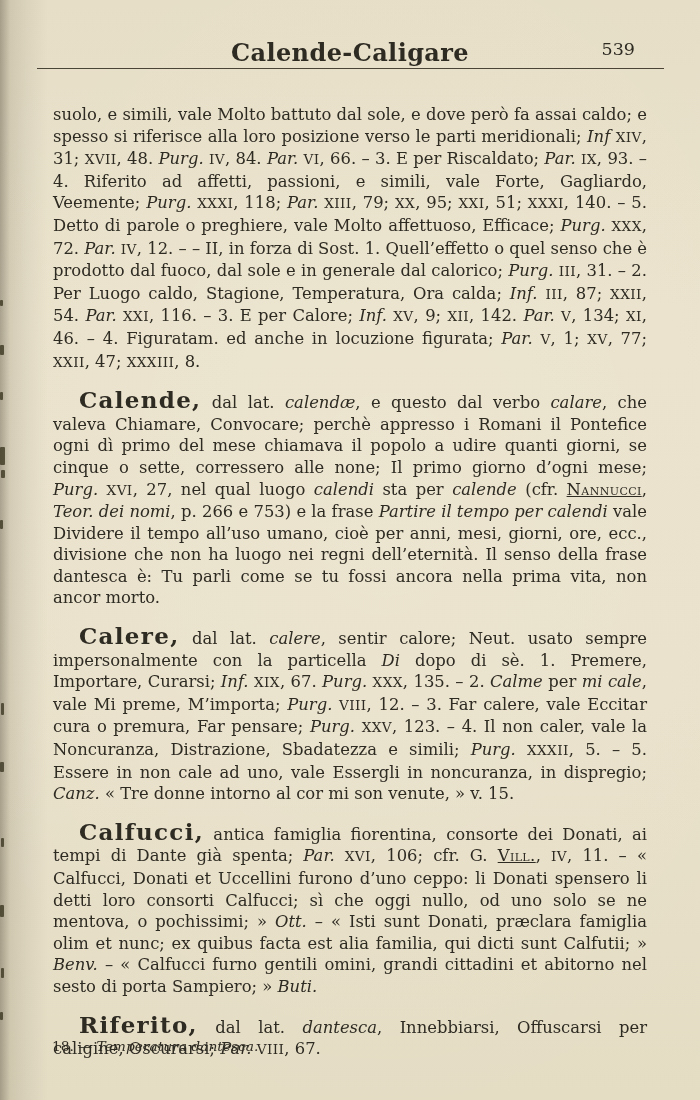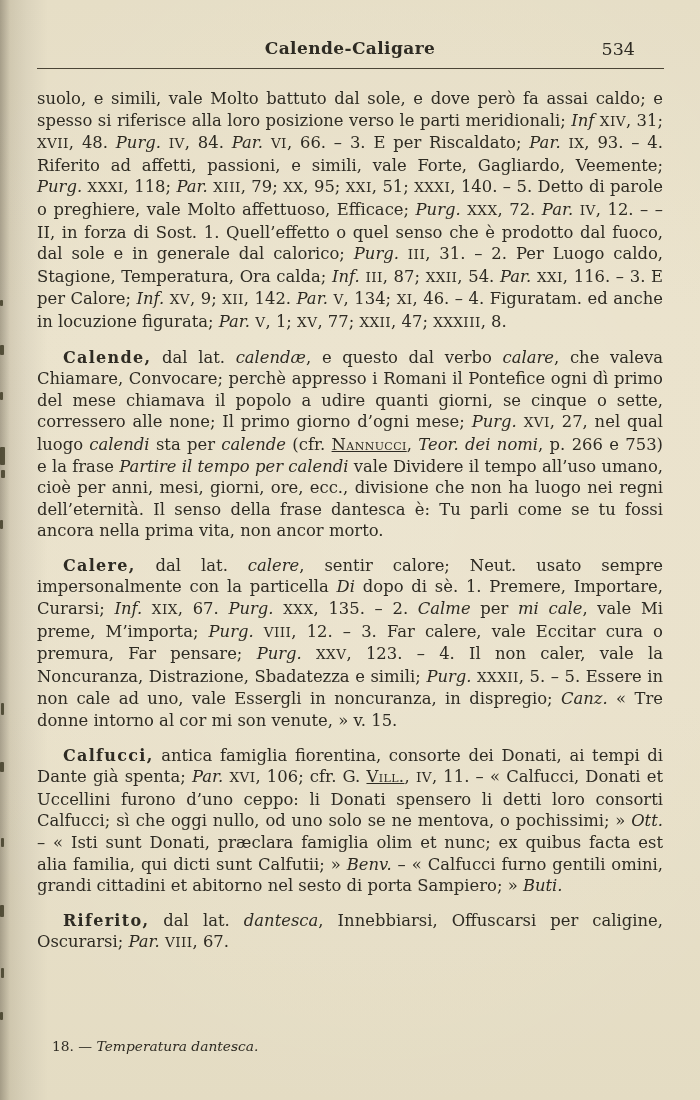--- a/index.html
+++ b/index.html
@@ -14,37 +14,37 @@
     position:relative; width:700px; height:1100px;
     background:
       radial-gradient(ellipse 120% 100% at 55% 45%, rgba(255,255,255,0.10), rgba(0,0,0,0) 60%),
       linear-gradient(90deg, rgba(60,52,36,0.38) 0px, rgba(92,82,58,0.16) 10px, rgba(0,0,0,0.05) 26px, rgba(0,0,0,0) 48px),
       linear-gradient(180deg, #e6dec6, #eae2cb 28%, var(--paper) 64%, #e4dcc3);
   }
   .mark {
     position:absolute; background:#39341f; opacity:.78; border-radius:1px;
   }
   .header { position:absolute; top:38px; left:37px; right:37px; text-align:center; }
-  .title  { font-weight:bold; font-size:17px; letter-spacing:.4px; }
+  .title  { font-weight:bold; font-size:24px; letter-spacing:.4px; }
   .pagenum{ position:absolute; right:28px; top:1px; font-size:17.5px; }
   .rule {
     position:absolute; top:68px; left:37px; right:36px; height:0;
     border-top:1.6px solid var(--rule);
   }
   .body {
     position:absolute; left:37px; right:37px; top:88px;
     font-size:16.4px; line-height:21.6px; text-align:justify;
   }
-  .para { margin:0; }
+  .para { margin:16px; }
   .para + .para { margin-top:13px; }
   .indent { text-indent:26px; }
   .footer { position:absolute; left:52px; bottom:46px; font-size:13.8px; }
   .r-n  { }
   .r-i  { font-style:italic; }
-  .r-b  { font-weight:bold; font-size:16px; letter-spacing:1.3px; }
+  .r-b  { font-weight:bold; font-size:23px; letter-spacing:1.3px; }
   .r-rn { font-size:13.6px; letter-spacing:.4px; }
   .r-sc { font-variant:small-caps; letter-spacing:.4px;text-decoration:underline; }
 </style>
 </head>
 <body>
 
 <div class="page">
 
   <div class="mark" style="top:300px;left:0;width:3px;height:6px"></div>
   <div class="mark" style="top:345px;left:0;width:4px;height:10px"></div>
@@ -54,21 +54,21 @@
   <div class="mark" style="top:520px;left:0;width:3px;height:9px"></div>
   <div class="mark" style="top:703px;left:1px;width:3px;height:12px"></div>
   <div class="mark" style="top:762px;left:0;width:4px;height:10px"></div>
   <div class="mark" style="top:838px;left:1px;width:3px;height:9px"></div>
   <div class="mark" style="top:905px;left:0;width:4px;height:12px"></div>
   <div class="mark" style="top:968px;left:1px;width:3px;height:10px"></div>
   <div class="mark" style="top:1012px;left:0;width:3px;height:8px"></div>
 
   <div class="header">
     <span class="title">Calende-Caligare</span>
-    <span class="pagenum">534</span>
+    <span class="pagenum">539</span>
   </div>
 
   <div class="rule"></div>
 
   <div class="body">
       <p class="para"><span class="r-n">suolo, e simili, vale Molto battuto dal sole, e dove però fa assai caldo; e spesso si riferisce alla loro posizione verso le parti meridionali; </span><span class="r-i">Inf </span><span class="r-rn">XIV</span><span class="r-n">, 31; </span><span class="r-rn">XVII</span><span class="r-n">, 48. </span><span class="r-i">Purg. </span><span class="r-rn">IV</span><span class="r-n">, 84. </span><span class="r-i">Par. </span><span class="r-rn">VI</span><span class="r-n">, 66. – 3. E per Riscaldato; </span><span class="r-i">Par. </span><span class="r-rn">IX</span><span class="r-n">, 93. – 4. Riferito ad affetti, passioni, e simili, vale Forte, Gagliardo, Veemente; </span><span class="r-i">Purg. </span><span class="r-rn">XXXI</span><span class="r-n">, 118; </span><span class="r-i">Par. </span><span class="r-rn">XIII</span><span class="r-n">, 79; </span><span class="r-rn">XX</span><span class="r-n">, 95; </span><span class="r-rn">XXI</span><span class="r-n">, 51; </span><span class="r-rn">XXXI</span><span class="r-n">, 140. – 5. Detto di parole o preghiere, vale Molto affettuoso, Efficace; </span><span class="r-i">Purg. </span><span class="r-rn">XXX</span><span class="r-n">, 72. </span><span class="r-i">Par. </span><span class="r-rn">IV</span><span class="r-n">, 12. – – II, in forza di Sost. 1. Quell’effetto o quel senso che è prodotto dal fuoco, dal sole e in generale dal calorico; </span><span class="r-i">Purg. </span><span class="r-rn">III</span><span class="r-n">, 31. – 2. Per Luogo caldo, Stagione, Temperatura, Ora calda; </span><span class="r-i">Inf. </span><span class="r-rn">III</span><span class="r-n">, 87; </span><span class="r-rn">XXII</span><span class="r-n">, 54. </span><span class="r-i">Par. </span><span class="r-rn">XXI</span><span class="r-n">, 116. – 3. E per Calore; </span><span class="r-i">Inf. </span><span class="r-rn">XV</span><span class="r-n">, 9; </span><span class="r-rn">XII</span><span class="r-n">, 142. </span><span class="r-i">Par. </span><span class="r-rn">V</span><span class="r-n">, 134; </span><span class="r-rn">XI</span><span class="r-n">, 46. – 4. Figuratam. ed anche in locuzione figurata; </span><span class="r-i">Par. </span><span class="r-rn">V</span><span class="r-n">, 1; </span><span class="r-rn">XV</span><span class="r-n">, 77; </span><span class="r-rn">XXII</span><span class="r-n">, 47; </span><span class="r-rn">XXXIII</span><span class="r-n">, 8.</span></p>
       <p class="para indent"><span class="r-b">Calende,</span><span class="r-n"> dal lat. </span><span class="r-i">calendæ</span><span class="r-n">, e questo dal verbo </span><span class="r-i">calare</span><span class="r-n">, che valeva Chiamare, Convocare; perchè appresso i Romani il Pontefice ogni dì primo del mese chiamava il popolo a udire quanti giorni, se cinque o sette, corressero alle none; Il primo giorno d’ogni mese; </span><span class="r-i">Purg. </span><span class="r-rn">XVI</span><span class="r-n">, 27, nel qual luogo </span><span class="r-i">calendi</span><span class="r-n"> sta per </span><span class="r-i">calende</span><span class="r-n"> (cfr. </span><span class="r-sc">Nannucci</span><span class="r-n">, </span><span class="r-i">Teor. dei nomi</span><span class="r-n">, p. 266 e 753) e la frase </span><span class="r-i">Partire il tempo per calendi</span><span class="r-n"> vale Dividere il tempo all’uso umano, cioè per anni, mesi, giorni, ore, ecc., divisione che non ha luogo nei regni dell’eternità. Il senso della frase dantesca è: Tu parli come se tu fossi ancora nella prima vita, non ancor morto.</span></p>
       <p class="para indent"><span class="r-b">Calere,</span><span class="r-n"> dal lat. </span><span class="r-i">calere</span><span class="r-n">, sentir calore; Neut. usato sempre impersonalmente con la particella </span><span class="r-i">Di</span><span class="r-n"> dopo di sè. 1. Premere, Importare, Curarsi; </span><span class="r-i">Inf. </span><span class="r-rn">XIX</span><span class="r-n">, 67. </span><span class="r-i">Purg. </span><span class="r-rn">XXX</span><span class="r-n">, 135. – 2. </span><span class="r-i">Calme</span><span class="r-n"> per </span><span class="r-i">mi cale</span><span class="r-n">, vale Mi preme, M’importa; </span><span class="r-i">Purg. </span><span class="r-rn">VIII</span><span class="r-n">, 12. – 3. Far calere, vale Eccitar cura o premura, Far pensare; </span><span class="r-i">Purg. </span><span class="r-rn">XXV</span><span class="r-n">, 123. – 4. Il non caler, vale la Noncuranza, Distrazione, Sbadatezza e simili; </span><span class="r-i">Purg. </span><span class="r-rn">XXXII</span><span class="r-n">, 5. – 5. Essere in non cale ad uno, vale Essergli in noncuranza, in dispregio; </span><span class="r-i">Canz.</span><span class="r-n"> « Tre donne intorno al cor mi son venute, » v. 15.</span></p>
       <p class="para indent"><span class="r-b">Calfucci,</span><span class="r-n"> antica famiglia fiorentina, consorte dei Donati, ai tempi di Dante già spenta; </span><span class="r-i">Par. </span><span class="r-rn">XVI</span><span class="r-n">, 106; cfr. G. </span><span class="r-sc">Vill.</span><span class="r-n">, </span><span class="r-rn">IV</span><span class="r-n">, 11. – « Calfucci, Donati et Uccellini furono d’uno ceppo: li Donati spensero li detti loro consorti Calfucci; sì che oggi nullo, od uno solo se ne mentova, o pochissimi; » </span><span class="r-i">Ott.</span><span class="r-n"> – « Isti sunt Donati, præclara famiglia olim et nunc; ex quibus facta est alia familia, qui dicti sunt Calfutii; » </span><span class="r-i">Benv.</span><span class="r-n"> – « Calfucci furno gentili omini, grandi cittadini et abitorno nel sesto di porta Sampiero; » </span><span class="r-i">Buti.</span></p>
       <p class="para indent"><span class="r-b">Riferito,</span><span class="r-n"> dal lat. </span><span class="r-i">dantesca</span><span class="r-n">, Innebbiarsi, Offuscarsi per caligine, Oscurarsi; </span><span class="r-i">Par. </span><span class="r-rn">VIII</span><span class="r-n">, 67.</span></p>

